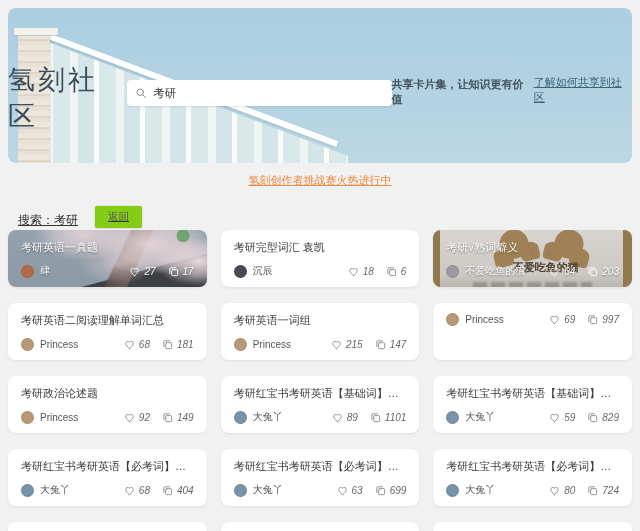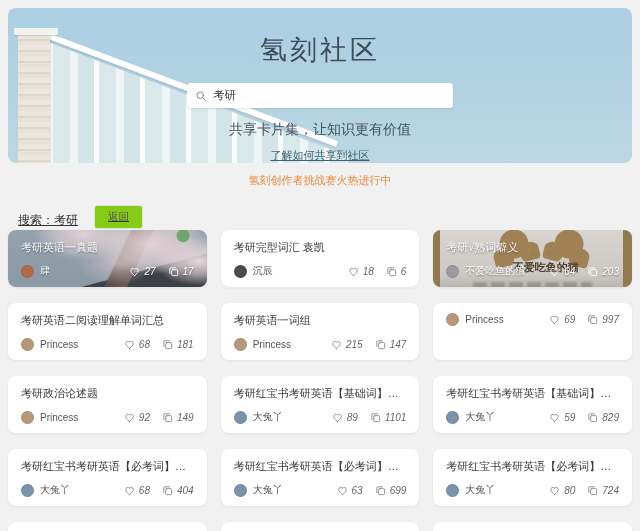--- a/index.html
+++ b/index.html
@@ -31,48 +31,48 @@
     background: repeating-linear-gradient(90deg,
       #fafcfc 0 5px, #d9e9ea 5px 22px, #eef5f4 22px 30px, #d3e5e8 30px 46px);
     clip-path: polygon(0 34px, 100% 148px, 100% 155px, 0 155px);
   }
   .glass-cap {
     position: absolute; left: 38px; top: 24px; width: 312px; height: 6px;
     background: #ffffff; transform: rotate(20.5deg); transform-origin: left top;
     box-shadow: 0 1px 2px rgba(110,125,135,.35);
   }
   .hero-content {
-    position: absolute; inset: 0; display: flex; flex-direction: column;
+    position: absolute; inset: 0; display: flex; flex-direction: row;
     align-items: center; z-index: 2;
   }
   .hero-title {
     margin-top: 24px; font-size: 27px; letter-spacing: 3px;
     color: #3d4c59; font-weight: 400;
   }
   .search-box {
     margin-top: 15px; width: 266px; height: 26px; background: #ffffff;
     border-radius: 4px; display: flex; align-items: center; padding: 0 8px;
     box-shadow: 0 1px 2px rgba(90,110,125,.18);
   }
   .search-box svg { flex: 0 0 auto; }
   .search-input {
     border: none; outline: none; flex: 1; margin-left: 6px;
     font-size: 11.5px; color: #333; background: transparent;
     font-family: inherit;
   }
-  .hero-tagline { margin-top: 13px; font-size: 14px; color: #42525f; }
+  .hero-tagline { margin-top: 13px; font-size: 11px; color: #42525f; font-weight: bold; }
   .hero-link {
     margin-top: 9px; font-size: 11px; color: #3f6376;
     text-decoration: underline; cursor: pointer;
   }
 
   
   .notice {
     position: absolute; top: 173px; left: 0; width: 100%;
-    text-align: center; font-size: 11px; cursor: pointer;
+    text-align: center; font-size: 11px; cursor: pointer; text-decoration: underline;
   }
 
   
   .result-bar {
     position: absolute; left: 18px; top: 205px; display: flex;
     align-items: flex-end; font-size: 12px; color: #333; text-decoration: underline;
   }
   .back-btn {
     margin-left: 16px; background: #84cc16; border: 1px solid #e2e2e2;
     border-radius: 3px; font-size: 10.5px; color: #555;

